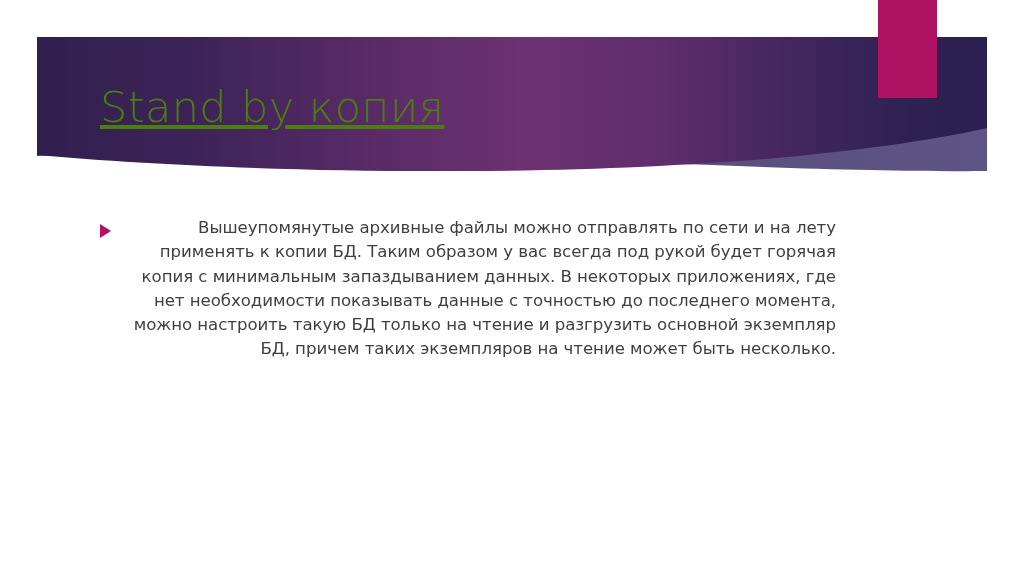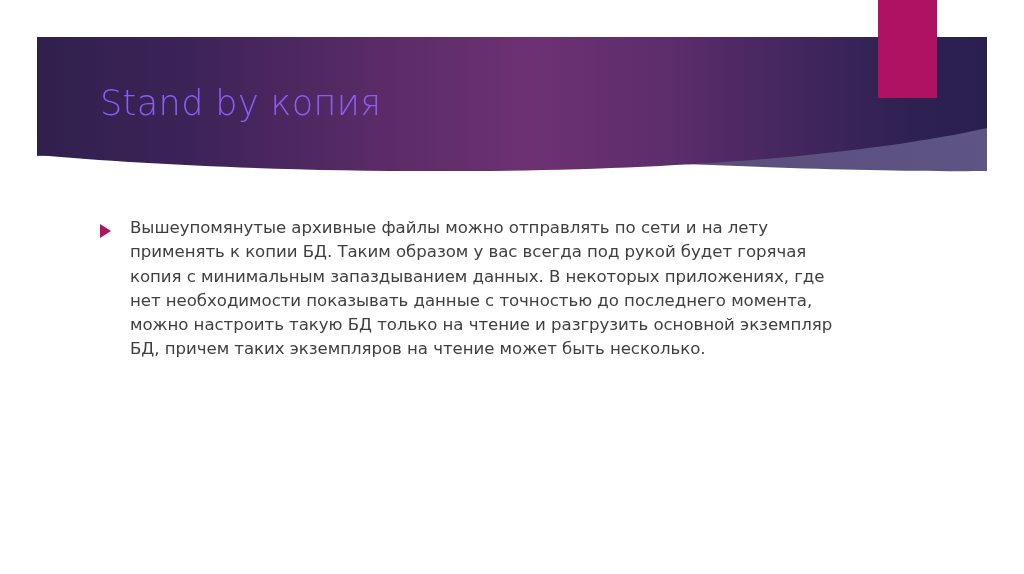--- a/index.html
+++ b/index.html
@@ -29,27 +29,28 @@
     width: 1024px;
     height: 200px;
   }
 
   
   #slide-title {
     position: absolute;
     left: 100px;
     top: 84px;
     width: 760px;
-    color: #8b5cf6;
+    color: #4d7c0f;
     font-family: "DejaVu Sans", sans-serif;
-    font-size: 35px;
+    font-size: 43px;
     font-weight: 300;
     letter-spacing: 0.4px;
     line-height: 1.1;
     white-space: nowrap;
+    text-decoration: underline;
   }
 
   
   #body-content {
     position: absolute;
     left: 96px;
     top: 216px;
     width: 740px;
   }
 
@@ -71,21 +72,21 @@
   }
 
   .bullet-text {
     display: block;
     color: #3f3f3f;
     font-family: "DejaVu Sans", sans-serif;
     font-size: 16.6px;
     font-weight: 400;
     line-height: 24.3px;
     letter-spacing: -0.05px;
-    text-align: left;
+    text-align: right;
   }
 </style>
 </head>
 <body>
 
 <div id="slide">
 
   <svg id="header-banner" viewBox="0 0 1024 200" width="1024" height="200" xmlns="http://www.w3.org/2000/svg" aria-hidden="true">
     <defs>
       <linearGradient id="bandGrad" x1="0" y1="0" x2="1" y2="0">

